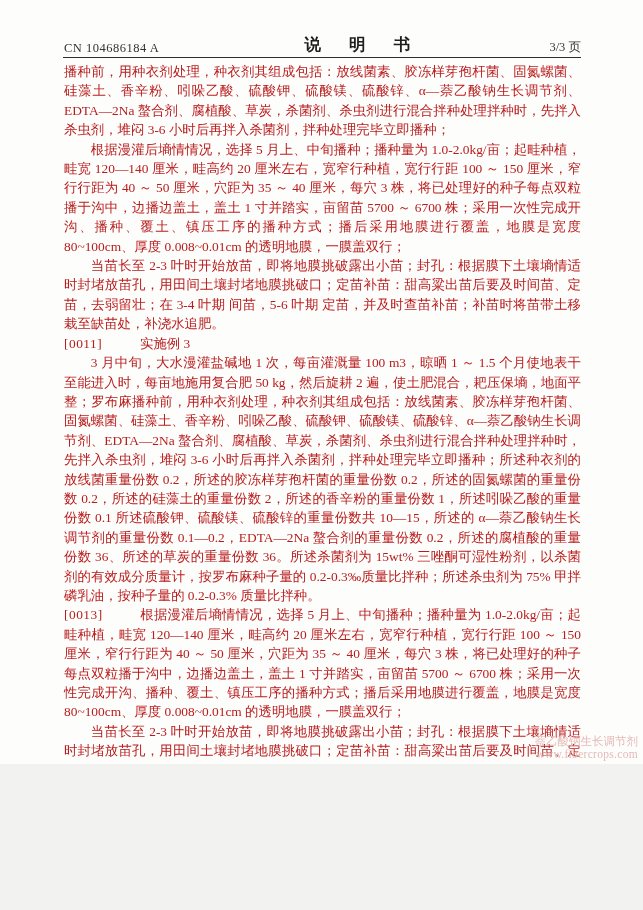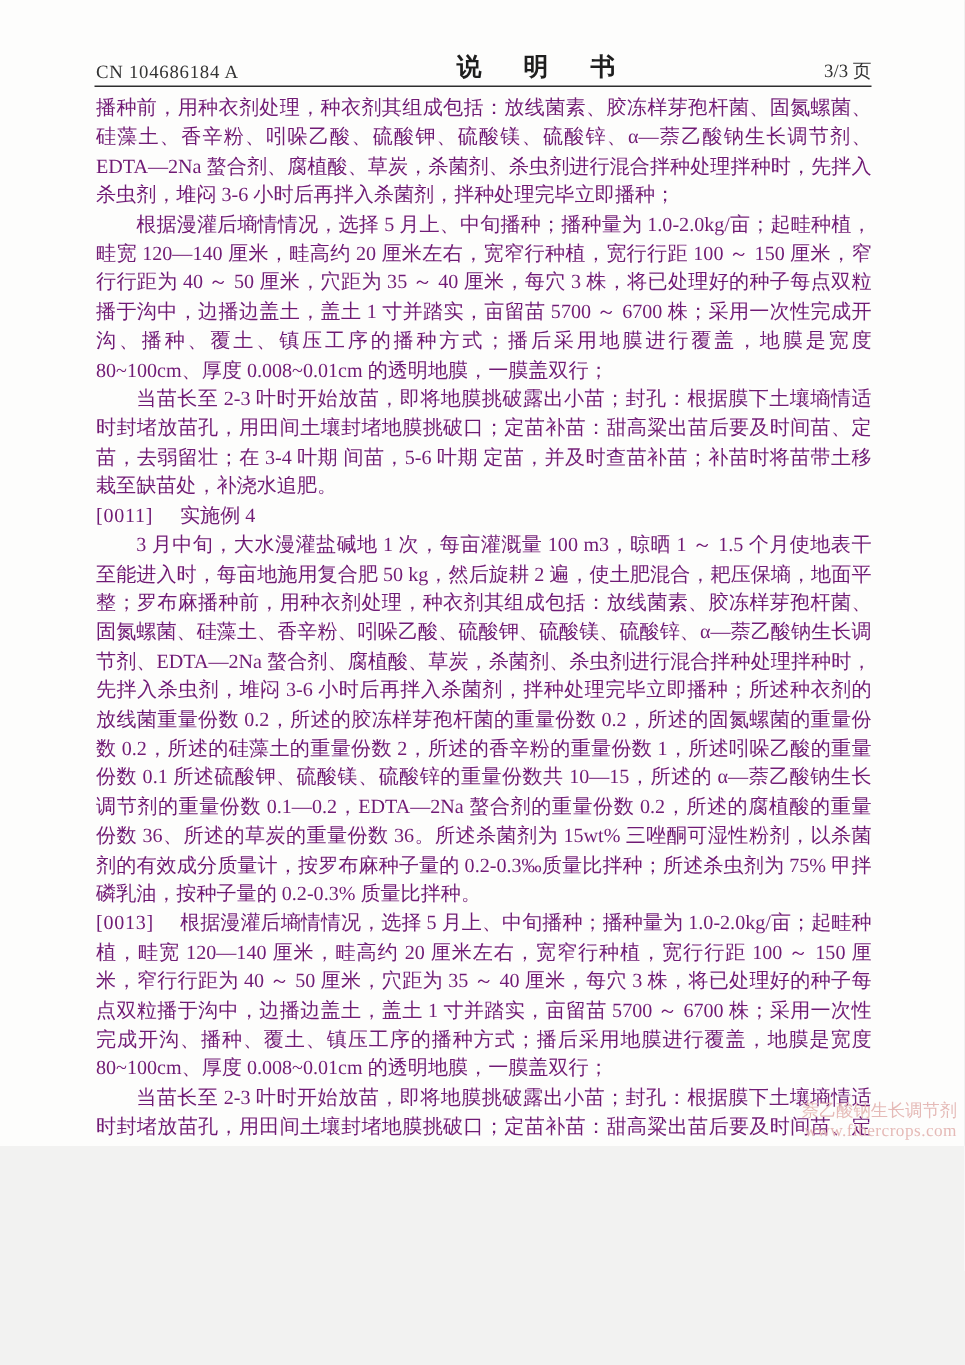--- a/index.html
+++ b/index.html
@@ -58,28 +58,28 @@
   }
   
   .body-text {
     position: absolute;
     top: 62px;
     left: 64px;
     width: 517px;
     font-size: 13.4px;
     line-height: 19.4px;
     text-align: justify;
-    color: #701a75;
+    color: #b91c1c;
   }
   .para { margin: 0; }
   .para.indent { text-indent: 2em; }
   .para .marker {
     display: inline-block;
     min-width: 44px;
-    margin-right: 12px;
+    margin-right: 32px;
     letter-spacing: 0.5px;
   }
   
   .page-number {
     position: absolute;
     top: 833px;
     left: 64px;
     width: 517px;
     text-align: center;
     font-size: 12.5px;
@@ -114,21 +114,21 @@
     <p class="para">
       <span>播种前，用种衣剂处理，种衣剂其组成包括：放线菌素、胶冻样芽孢杆菌、固氮螺菌、硅藻土、香辛粉、吲哚乙酸、硫酸钾、硫酸镁、硫酸锌、α—萘乙酸钠生长调节剂、EDTA—2Na 螯合剂、腐植酸、草炭，杀菌剂、杀虫剂进行混合拌种处理拌种时，先拌入杀虫剂，堆闷 3-6 小时后再拌入杀菌剂，拌种处理完毕立即播种；</span>
     </p>
     <p class="para indent">
       <span>根据漫灌后墒情情况，选择 5 月上、中旬播种；播种量为 1.0-2.0kg/亩；起畦种植，畦宽 120—140 厘米，畦高约 20 厘米左右，宽窄行种植，宽行行距 100 ～ 150 厘米，窄行行距为 40 ～ 50 厘米，穴距为 35 ～ 40 厘米，每穴 3 株，将已处理好的种子每点双粒播于沟中，边播边盖土，盖土 1 寸并踏实，亩留苗 5700 ～ 6700 株；采用一次性完成开沟、播种、覆土、镇压工序的播种方式；播后采用地膜进行覆盖，地膜是宽度 80~100cm、厚度 0.008~0.01cm 的透明地膜，一膜盖双行；</span>
     </p>
     <p class="para indent">
       <span>当苗长至 2-3 叶时开始放苗，即将地膜挑破露出小苗；封孔：根据膜下土壤墒情适时封堵放苗孔，用田间土壤封堵地膜挑破口；定苗补苗：甜高粱出苗后要及时间苗、定苗，去弱留壮；在 3-4 叶期 间苗，5-6 叶期 定苗，并及时查苗补苗；补苗时将苗带土移栽至缺苗处，补浇水追肥。</span>
     </p>
     <p class="para">
-      <span class="marker">[0011]</span><span>实施例 4</span>
+      <span class="marker">[0011]</span><span>实施例 3</span>
     </p>
     <p class="para indent">
       <span>3 月中旬，大水漫灌盐碱地 1 次，每亩灌溉量 100 m3，晾晒 1 ～ 1.5 个月使地表干至能进入时，每亩地施用复合肥 50 kg，然后旋耕 2 遍，使土肥混合，耙压保墒，地面平整；罗布麻播种前，用种衣剂处理，种衣剂其组成包括：放线菌素、胶冻样芽孢杆菌、固氮螺菌、硅藻土、香辛粉、吲哚乙酸、硫酸钾、硫酸镁、硫酸锌、α—萘乙酸钠生长调节剂、EDTA—2Na 螯合剂、腐植酸、草炭，杀菌剂、杀虫剂进行混合拌种处理拌种时，先拌入杀虫剂，堆闷 3-6 小时后再拌入杀菌剂，拌种处理完毕立即播种；所述种衣剂的放线菌重量份数 0.2，所述的胶冻样芽孢杆菌的重量份数 0.2，所述的固氮螺菌的重量份数 0.2，所述的硅藻土的重量份数 2，所述的香辛粉的重量份数 1，所述吲哚乙酸的重量份数 0.1 所述硫酸钾、硫酸镁、硫酸锌的重量份数共 10—15，所述的 α—萘乙酸钠生长调节剂的重量份数 0.1—0.2，EDTA—2Na 螯合剂的重量份数 0.2，所述的腐植酸的重量份数 36、所述的草炭的重量份数 36。所述杀菌剂为 15wt% 三唑酮可湿性粉剂，以杀菌剂的有效成分质量计，按罗布麻种子量的 0.2-0.3‰质量比拌种；所述杀虫剂为 75% 甲拌磷乳油，按种子量的 0.2-0.3% 质量比拌种。</span>
     </p>
     <p class="para">
       <span class="marker">[0013]</span><span>根据漫灌后墒情情况，选择 5 月上、中旬播种；播种量为 1.0-2.0kg/亩；起畦种植，畦宽 120—140 厘米，畦高约 20 厘米左右，宽窄行种植，宽行行距 100 ～ 150 厘米，窄行行距为 40 ～ 50 厘米，穴距为 35 ～ 40 厘米，每穴 3 株，将已处理好的种子每点双粒播于沟中，边播边盖土，盖土 1 寸并踏实，亩留苗 5700 ～ 6700 株；采用一次性完成开沟、播种、覆土、镇压工序的播种方式；播后采用地膜进行覆盖，地膜是宽度 80~100cm、厚度 0.008~0.01cm 的透明地膜，一膜盖双行；</span>
     </p>
     <p class="para indent">
       <span>当苗长至 2-3 叶时开始放苗，即将地膜挑破露出小苗；封孔：根据膜下土壤墒情适时封堵放苗孔，用田间土壤封堵地膜挑破口；定苗补苗：甜高粱出苗后要及时间苗、定苗，去弱</span>
     </p>

